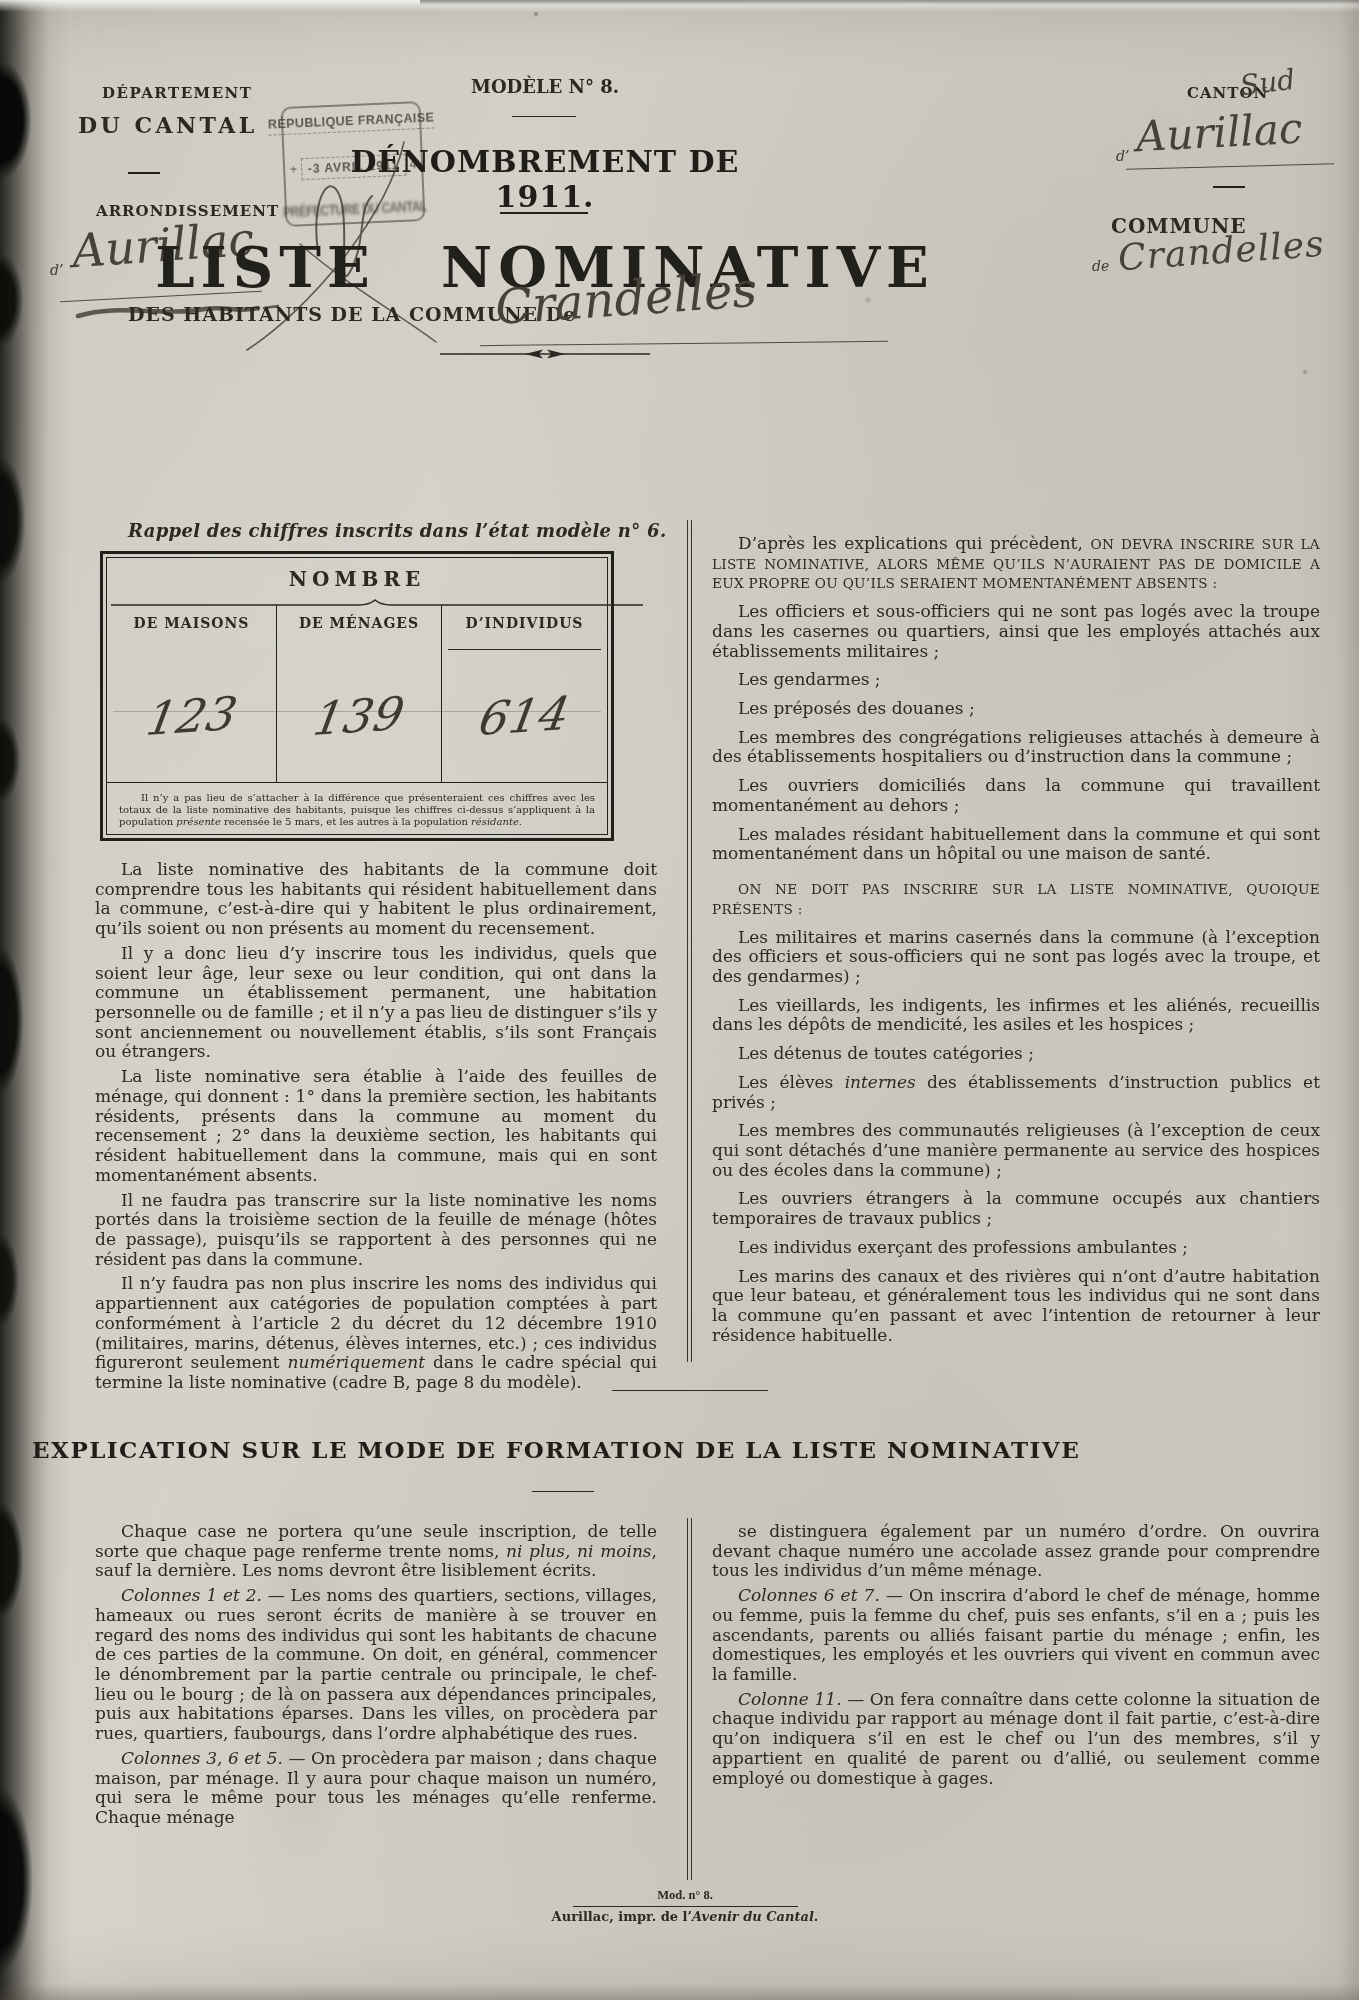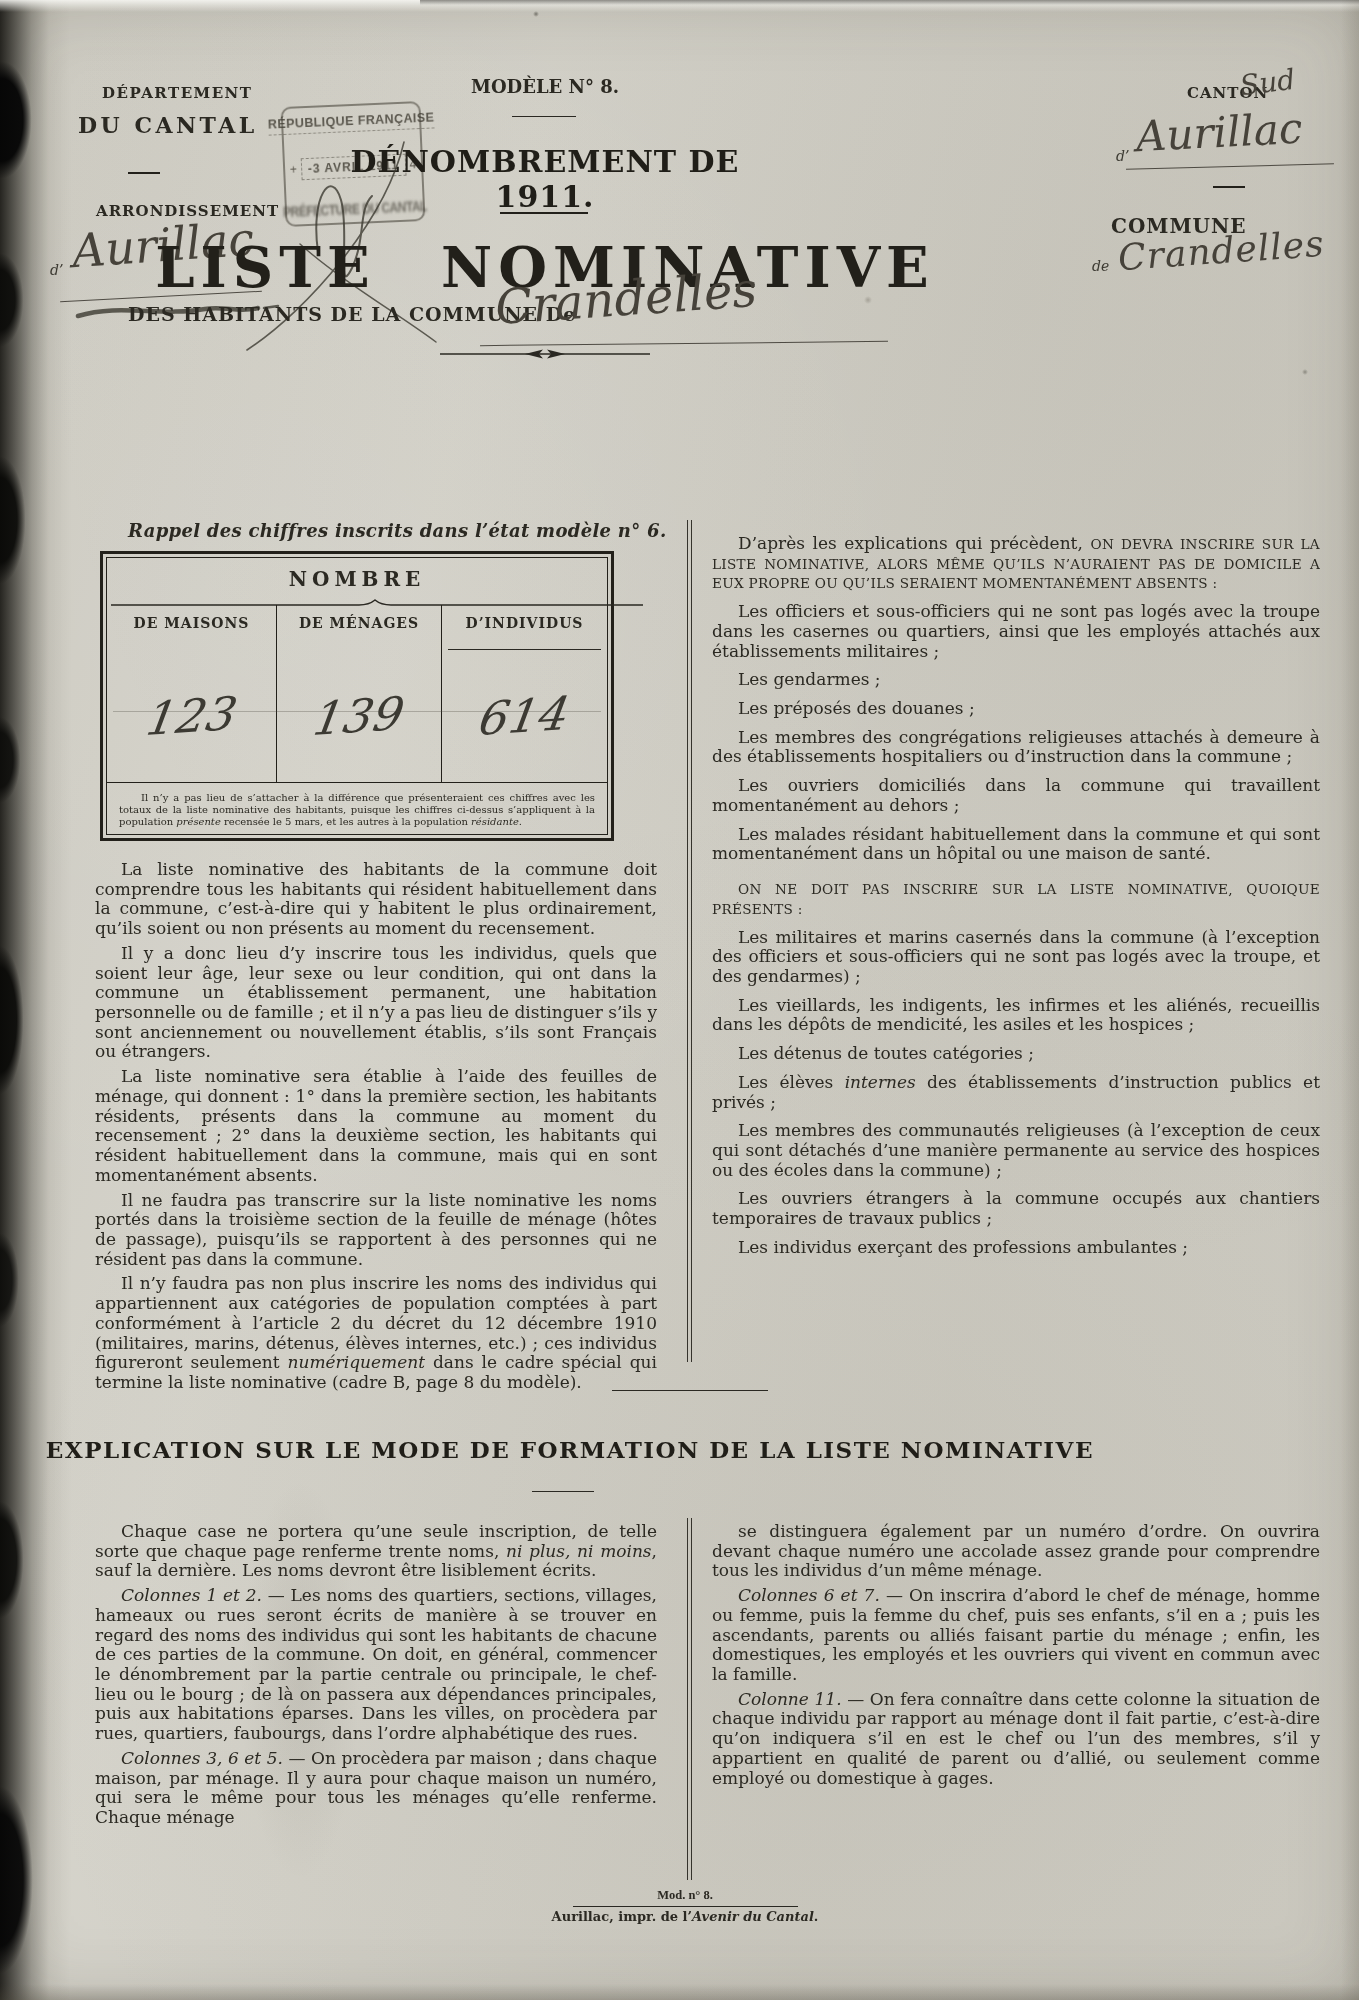--- a/index.html
+++ b/index.html
@@ -78,21 +78,21 @@
   
   .col{position:absolute;font-size:17px;}
   .col p{margin:0 0 5px;text-indent:26px;text-align:justify;line-height:1.16;}
   .left-col{left:95px;top:860px;width:562px;}
   .right-col{left:712px;top:534px;width:608px;}
   .right-col p{margin-bottom:9px;}
   .right-col .subhead{margin-top:15px;}
   .vrule{position:absolute;width:3px;border-left:1.3px solid #35332c;border-right:1.3px solid #35332c;}
   .hr-sep{left:612px;top:1390px;width:156px;}
   
-  .expl-heading{left:32px;top:1436px;width:1062px;text-align:right;font-size:23px;font-weight:700;letter-spacing:1.5px;color:#201e18;}
+  .expl-heading{left:32px;top:1436px;width:1062px;text-align:left;font-size:23px;font-weight:700;letter-spacing:1.5px;color:#201e18;}
   .lower-left{left:95px;top:1522px;width:562px;}
   .lower-right{left:712px;top:1522px;width:608px;}
   
   .footer{position:absolute;left:500px;top:1888px;width:370px;text-align:center;}
   .footer-mod{font-size:12.5px;font-weight:700;font-family:Liberation Serif, serif;}
   .footer-rule{margin:3px auto 2px;width:225px;border-top:1.2px solid #2a2822;}
   .footer-printer{font-size:13px;font-weight:600;}
   .flourish{position:absolute;left:0;top:0;pointer-events:none;}
 </style>
 </head>
@@ -210,20 +210,21 @@
     <p>Les ouvriers domiciliés dans la commune qui travaillent momentanément au dehors&nbsp;;</p>
     <p>Les malades résidant habituellement dans la commune et qui sont momentanément dans un hôpital ou une maison de santé.</p>
     <p class="subhead"><sc>ON NE DOIT PAS INSCRIRE SUR LA LISTE NOMINATIVE, QUOIQUE PRÉSENTS&nbsp;:</sc></p>
     <p>Les militaires et marins casernés dans la commune (à l’exception des officiers et sous-officiers qui ne sont pas logés avec la troupe, et des gendarmes)&nbsp;;</p>
     <p>Les vieillards, les indigents, les infirmes et les aliénés, recueillis dans les dépôts de mendicité, les asiles et les hospices&nbsp;;</p>
     <p>Les détenus de toutes catégories&nbsp;;</p>
     <p>Les élèves <i>internes</i> des établissements d’instruction publics et privés&nbsp;;</p>
     <p>Les membres des communautés religieuses (à l’exception de ceux qui sont détachés d’une manière permanente au service des hospices ou des écoles dans la commune)&nbsp;;</p>
     <p>Les ouvriers étrangers à la commune occupés aux chantiers temporaires de travaux publics&nbsp;;</p>
     <p>Les individus exerçant des professions ambulantes&nbsp;;</p>
+    <p>Les marins des canaux et des rivières qui n’ont d’autre habitation que leur bateau, et généralement tous les individus qui ne sont dans la commune qu’en passant et avec l’intention de retourner à leur résidence habituelle.</p>
   </div>
 
   <div class="rule hr-sep"></div>
 
   <div class="abs expl-heading">EXPLICATION SUR LE MODE DE FORMATION DE LA LISTE NOMINATIVE</div>
   <div class="rule" style="left:532px;top:1491px;width:62px;border-top-width:1.8px;"></div>
 
   <div class="col lower-left">
     <p>Chaque case ne portera qu’une seule inscription, de telle sorte que chaque page renferme trente noms, <i>ni plus, ni moins</i>, sauf la dernière. Les noms devront être lisiblement écrits.</p>
     <p><i>Colonnes 1 et 2.</i> — Les noms des quartiers, sections, villages, hameaux ou rues seront écrits de manière à se trouver en regard des noms des individus qui sont les habitants de chacune de ces parties de la commune. On doit, en général, commencer le dénombrement par la partie centrale ou principale, le chef-lieu ou le bourg&nbsp;; de là on passera aux dépendances principales, puis aux habitations éparses. Dans les villes, on procèdera par rues, quartiers, faubourgs, dans l’ordre alphabétique des rues.</p>

